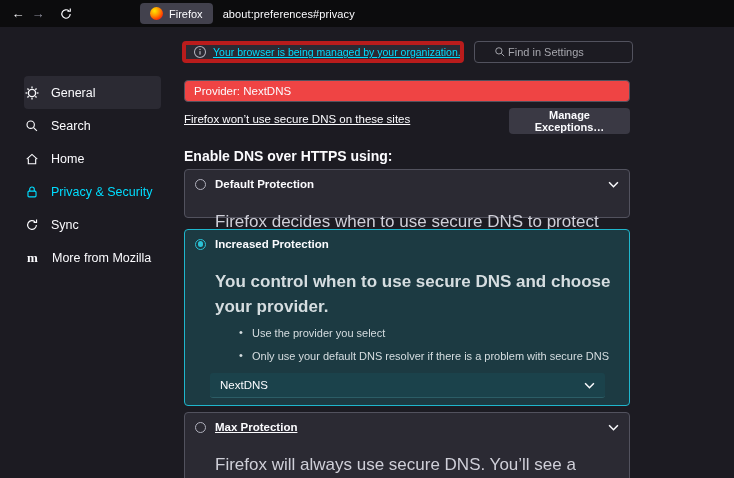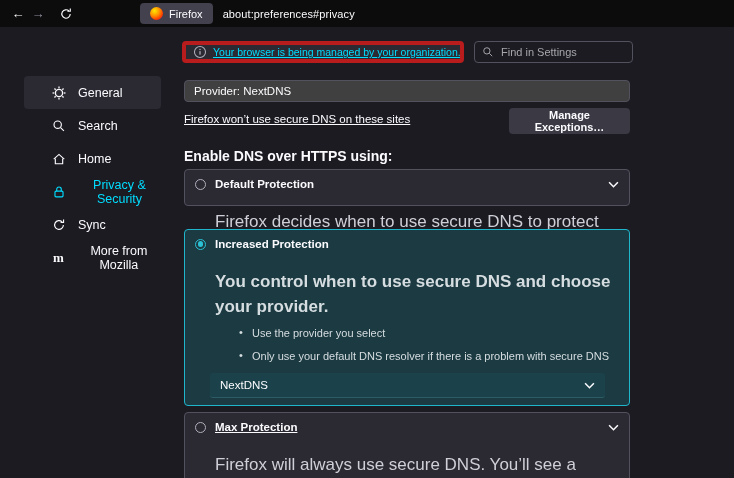--- a/index.html
+++ b/index.html
@@ -38,46 +38,46 @@
     display:flex; align-items:center; gap:6px; padding:0 7px; overflow:hidden;
   }
   .managed-notice .link {
     color:#00ddff; text-decoration:underline; font-size:10.5px; white-space:nowrap;
   }
   .icon16 { width:14px; height:14px; flex:none; display:block; }
 
   .search-box {
     position:absolute; left:474px; top:14px; width:159px; height:22px;
     background:#1c1b22; border:1px solid #52525e; border-radius:4px;
-    display:flex; align-items:center; gap:5px; padding:0 7px;
+    display:flex; align-items:center; padding:0 19px;
   }
   .search-box input {
     background:transparent; border:none; outline:none; color:#fbfbfe;
     font-family:"Liberation Sans", sans-serif; font-size:11px; width:100%;
   }
   .search-box input::placeholder { color:#a6a6ad; }
 
   
   .sidebar { position:absolute; left:24px; top:49px; width:137px; }
   .side-item {
-    height:33px; display:flex; align-items:center; gap:12px; padding-left:28px;
+    height:33px; display:flex; align-items:center; gap:12px; padding-left:1px;
     border-radius:4px; font-size:12.5px; color:#fbfbfe; cursor:default;text-align:center;
   }
   .side-item.hovered { background:#2b2a33; }
   .side-item.active { color:#00ddff; }
   .side-item svg { flex:none; }
   .moz-logo {
     width:15px; height:15px; display:flex; align-items:center; justify-content:center;
     font-weight:bold; font-size:13px; color:#fbfbfe; font-family:"Liberation Serif", serif;
   }
 
   
   .provider-box {
     position:absolute; left:184px; top:53px; width:446px; height:22px;
-    background:#404040; border:1px solid #52525e; border-radius:4px;
+    background:#ef4444; border:1px solid #52525e; border-radius:4px;
     display:flex; align-items:center; padding:0 9px; font-size:11.5px;
   }
   .exceptions-note {
     position:absolute; left:184px; top:86px; font-size:11.5px; color:#fbfbfe;text-decoration:underline;
   }
   .exceptions-btn {
     position:absolute; left:509px; top:81px; width:121px; height:26px;
     background:#3a3944; border:none; border-radius:4px; color:#fbfbfe;
     font-family:"Liberation Sans", sans-serif; font-size:11px; font-weight:600; cursor:default;
   }
@@ -225,21 +225,21 @@
 
   <div class="provider-box">
     <span>Provider: NextDNS</span>
   </div>
 
   <div class="exceptions-note">Firefox won’t use secure DNS on these sites</div>
   <button class="exceptions-btn">Manage Exceptions…</button>
 
   <div class="dns-heading">Enable DNS over HTTPS using:</div>
 
-  <div class="card" style="top:142px; height:37px;">
+  <div class="card" style="top:142px; height:49px;">
     <div class="card-head">
       <span class="radio"></span>
       <span class="card-title">Default Protection</span>
       <svg class="chev" width="11" height="7" viewBox="0 0 10 6">
         <path d="M1 1l4 4 4-4" stroke="#fbfbfe" stroke-width="1.4" fill="none"></path>
       </svg>
     </div>
     <div class="card-desc">Firefox decides when to use secure DNS to protect your privacy.</div>
   </div>
 

